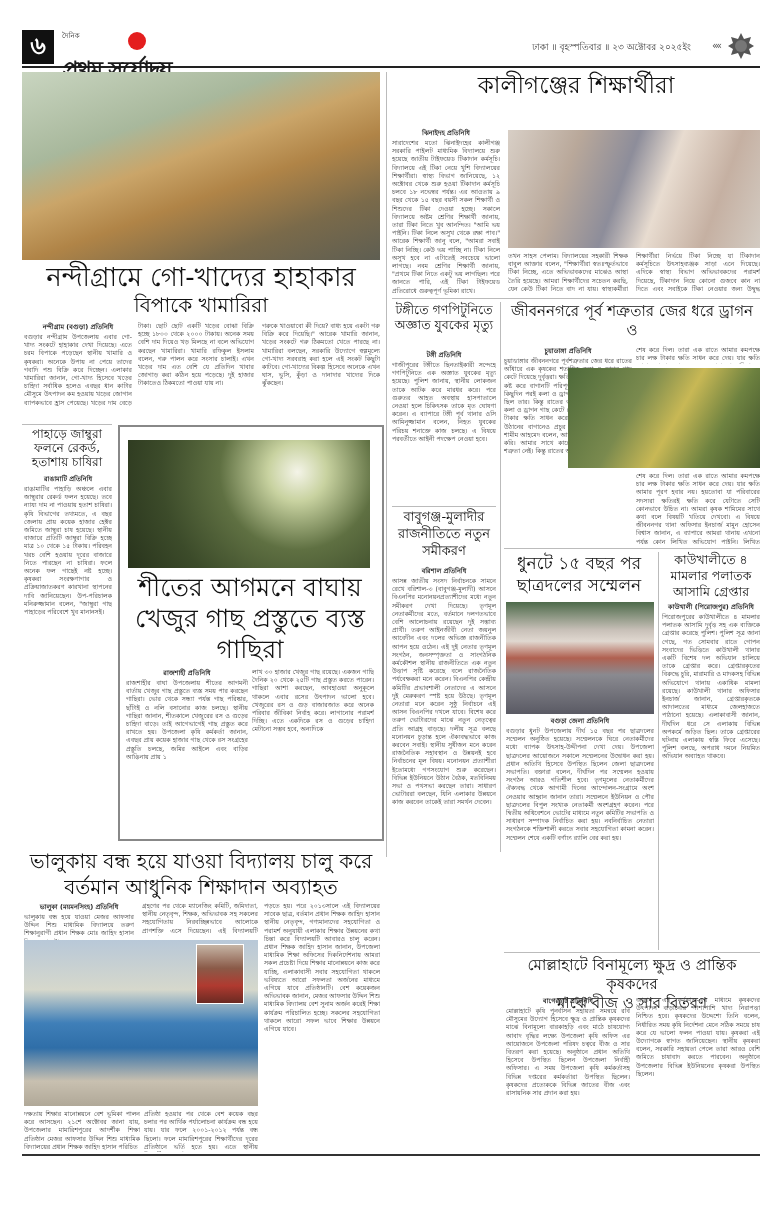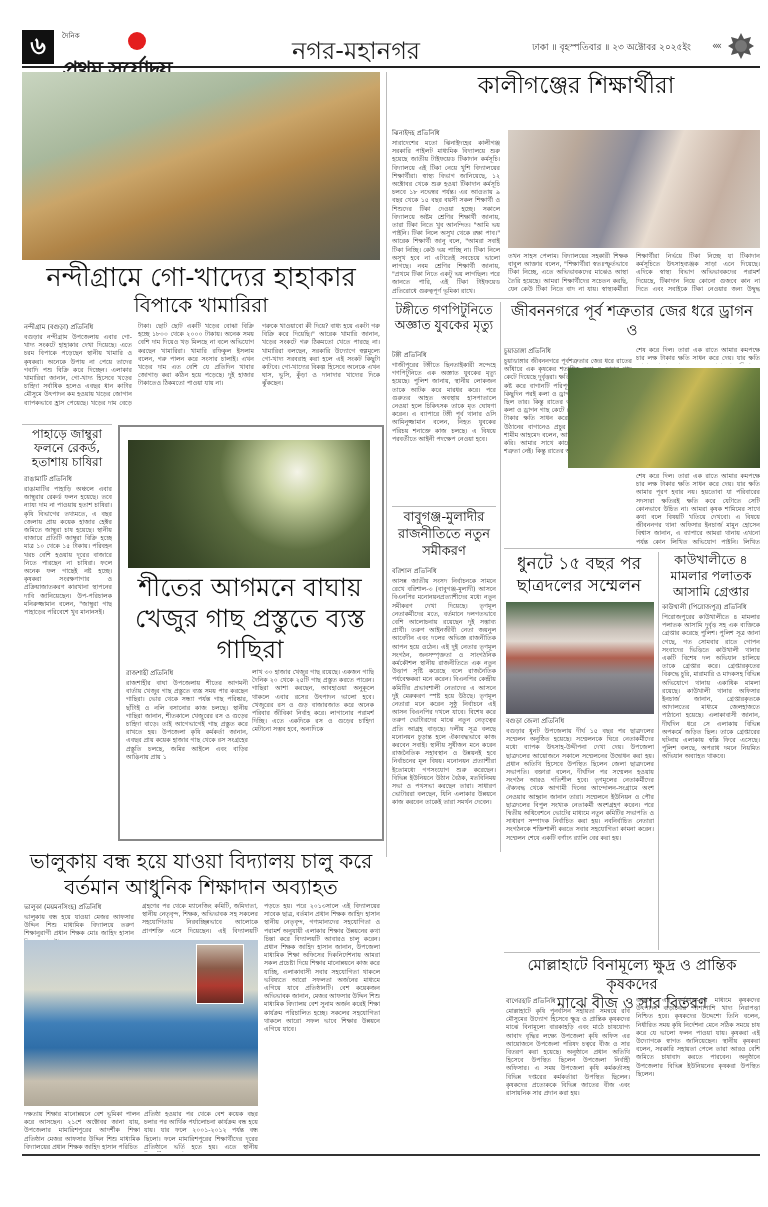--- a/index.html
+++ b/index.html
@@ -19,36 +19,35 @@
   .ph-vacc{background:linear-gradient(110deg,#d8cfc6 0%,#b9a89a 25%,#8d8d9a 45%,#e8dcd0 60%,#c5b0a2 80%,#d3cbc2 100%);}
   .ph-palm{background:radial-gradient(circle at 70% 25%,#f4f4e8 0%,#c8d2a0 15%,#5f7042 40%,#3c4b2a 70%,#28331c 100%);}
   .ph-dragon{background:linear-gradient(120deg,#4e6a3a 0%,#7a8a4e 35%,#c8b855 55%,#6e8240 75%,#3b4e2a 100%);}
   .ph-rally{background:linear-gradient(180deg,#4d6a4a 0%,#c8c0b8 25%,#e0d8d0 35%,#b06050 50%,#8a8a90 65%,#5a5a64 100%);}
   .ph-school{background:linear-gradient(180deg,#b8c8d8 0%,#d6d8cc 30%,#3f7fb8 50%,#2f6ea8 65%,#c8c0b0 85%,#b0a898 100%);}
   .ph-portrait{background:linear-gradient(180deg,#c6b5a5 0%,#8a5a48 40%,#b03a30 70%,#6a2a22 100%);border:1px solid #fff;}
   .hl{text-align:center;color:#111;line-height:1.15;}
   .h-big{font-size:26px;}
   .h-small{font-size:15px;}
   .h-sub{font-size:20px;font-weight:300;}
-  .byline{font-size:6.5px;font-weight:normal;color:#222;}
+  .byline{font-size:6.5px;font-weight:bold;color:#222;text-align:center;}
   .body{font-size:6.2px;line-height:8.2px;color:#333;text-align:justify;overflow:hidden;}
   .rule-v{width:1px;background:#bbb;}
   .rule-h{height:1px;background:#bbb;}
   .box{border:2px solid #888;}
   .bottom-rule{left:22px;top:1154px;width:738px;height:2px;background:#333;}
 </style>
 </head>
 <body>
 
 <div class="abs masthead">
   <div class="abs pagenum">৬</div>
   <div class="abs logo-small">দৈনিক</div>
   <div class="abs logo-sun"></div>
   <div class="abs logo">প্রথম সূর্যোদয়</div>
-  <div class="abs section">নগর-মহানগর</div>
   <div class="abs dateline">ঢাকা ॥ বৃহস্পতিবার ॥ ২৩ অক্টোবর ২০২৫ইং</div>
   <div class="abs chev">‹‹‹‹</div>
   <svg class="abs emblem" viewBox="0 0 28 28">
     <polygon points="14,1 17,7 24,5 22,11 27,14 22,17 24,23 17,21 14,27 11,21 4,23 6,17 1,14 6,11 4,5 11,7" fill="#555"></polygon>
     <circle cx="14" cy="14" r="6" fill="#777"></circle>
   </svg>
 </div>
 
 <div class="abs photo ph-hay" style="left:22px;top:72px;width:358px;height:188px;"></div>
 

